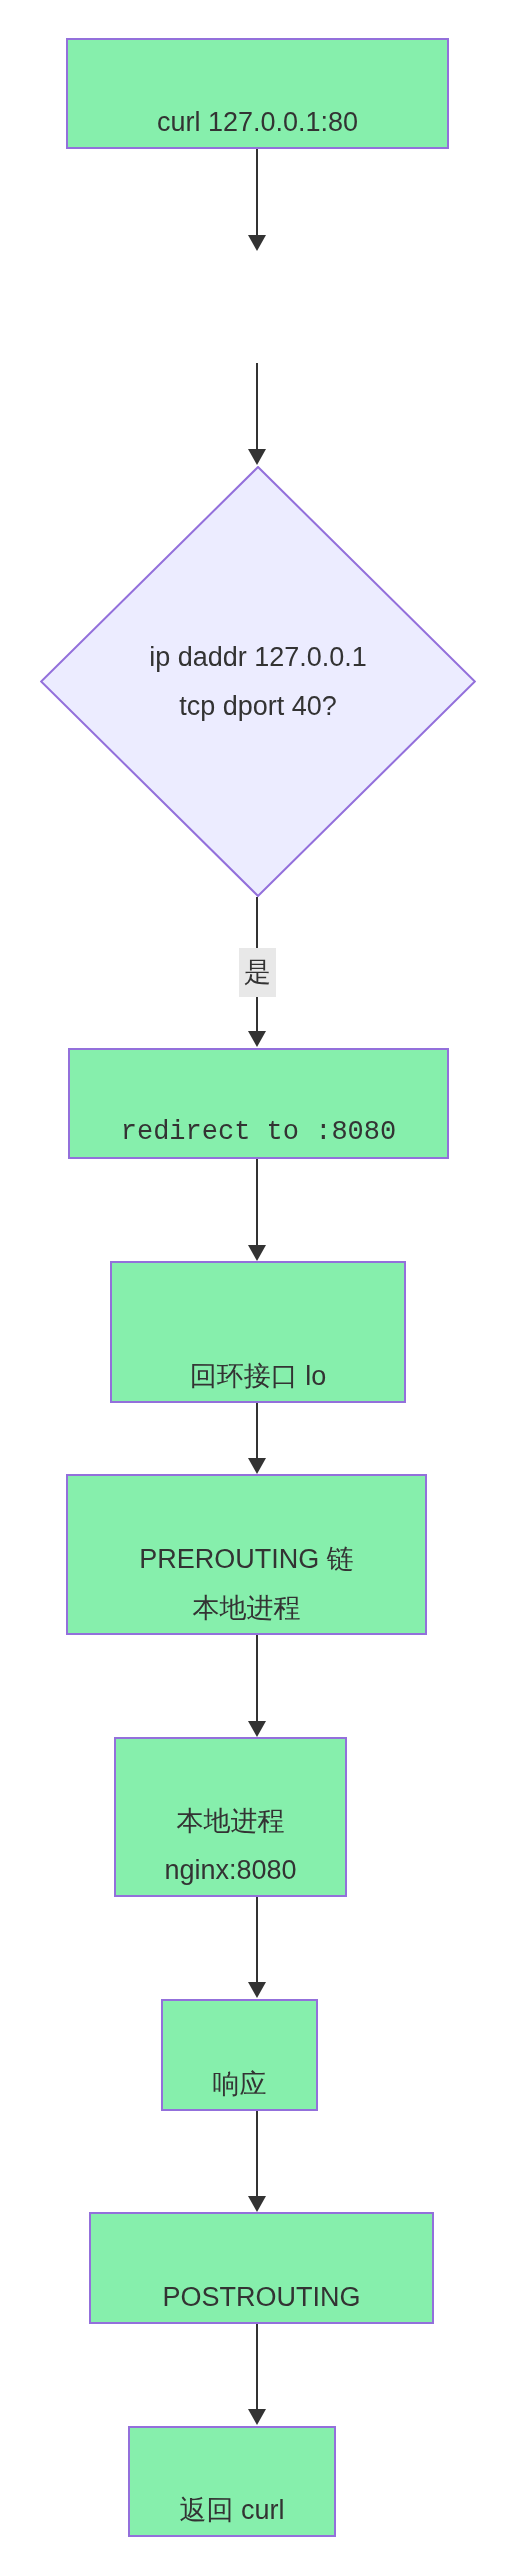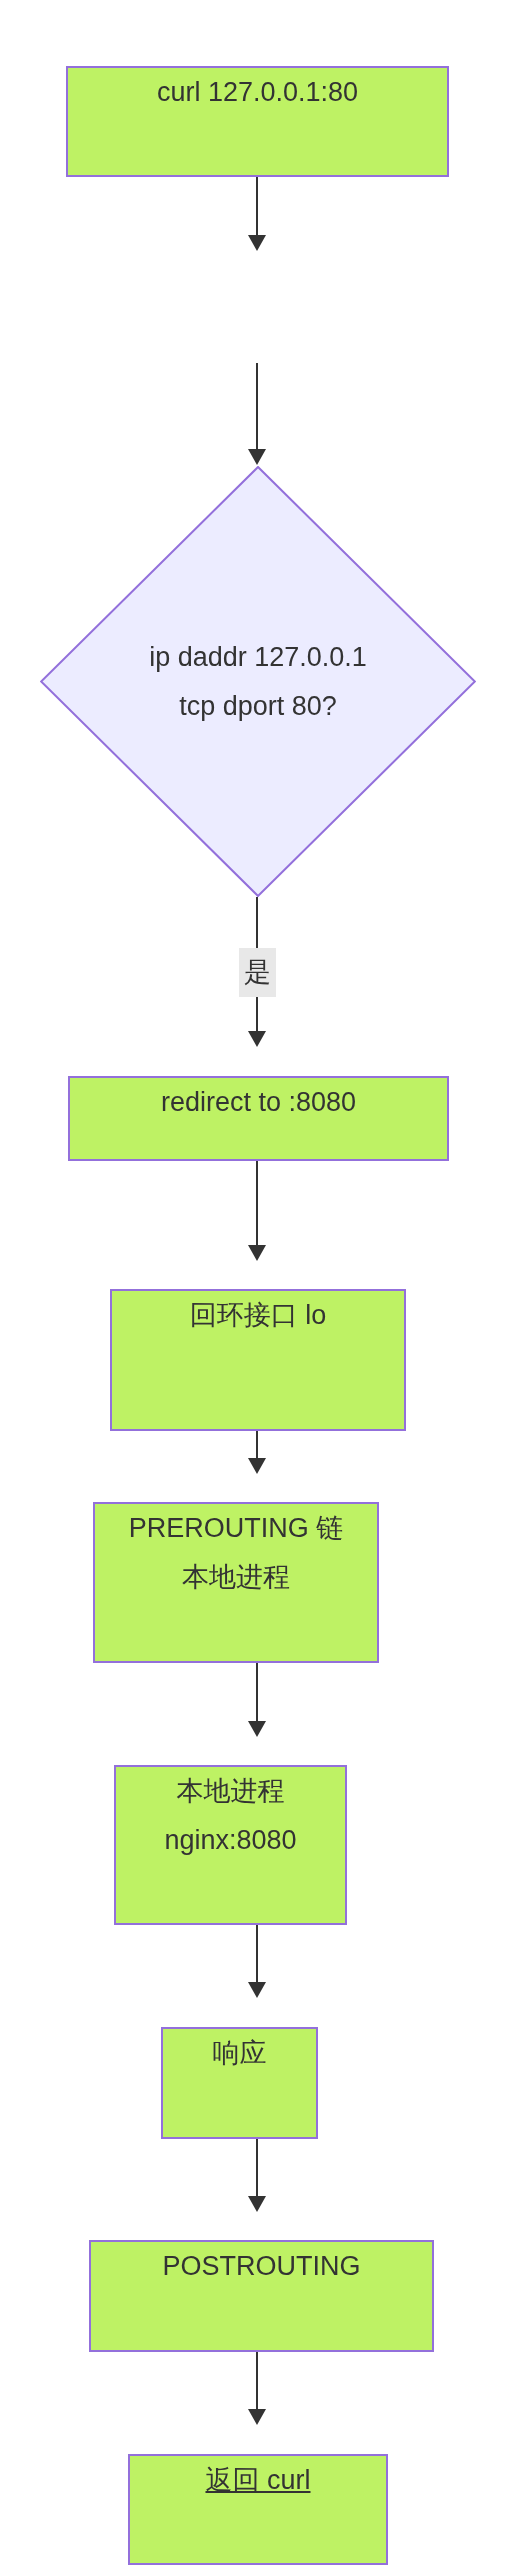--- a/index.html
+++ b/index.html
@@ -8,46 +8,45 @@
     width: 510px;
     height: 2576px;
     background: #ffffff;
     font-family: "Liberation Sans", "DejaVu Sans", sans-serif;
     color: #333333;
     overflow: hidden;
   }
   .node {
     position: absolute;
     box-sizing: border-box;
-    background: #bef264;
+    background: #86efac;
     border: 2px solid #9370DB;
     display: flex;
     flex-direction: column;
     align-items: center;
-    justify-content: flex-start;
+    justify-content: flex-end;
     z-index: 2;
     text-align: center;
-    margin-top: 28px;
   }
   .node-line {
     font-size: 27px;
     line-height: 49px;
     white-space: nowrap;
     color: #333333;
   }
   
   .n-curl        { left: 66px;  top: 38px;   width: 383px; height: 111px; }
   .n-output      { left: 112px; top: 251px;  width: 291px; height: 112px; }
-  .n-redirect    { left: 68px;  top: 1048px; width: 381px; height: 85px; }
+  .n-redirect    { left: 68px;  top: 1048px; width: 381px; height: 111px; font-family: Liberation Mono, monospace; }
   .n-loopback    { left: 110px; top: 1261px; width: 296px; height: 142px; }
-  .n-prerouting  { left: 93px; top: 1474px; width: 286px; height: 161px; }
+  .n-prerouting  { left: 66px; top: 1474px; width: 361px; height: 161px; }
   .n-local       { left: 114px; top: 1737px; width: 233px; height: 160px; }
   .n-response    { left: 161px; top: 1999px; width: 157px; height: 112px; }
   .n-postrouting { left: 89px; top: 2212px; width: 345px; height: 112px; }
-  .n-return      { left: 128px; top: 2426px; width: 260px; height: 111px; text-decoration: underline; }
+  .n-return      { left: 128px; top: 2426px; width: 208px; height: 111px; }
   
   .diamond-svg {
     position: absolute;
     left: 40px; top: 466px;
     width: 436px; height: 431px;
     z-index: 2;
   }
   .diamond-label {
     position: absolute;
     left: 40px; top: 466px;
@@ -140,21 +139,21 @@
   <div class="node n-curl">
     <span class="node-line">curl 127.0.0.1:80</span>
   </div>
 
 
   <svg class="diamond-svg" viewBox="0 0 638 631" xmlns="http://www.w3.org/2000/svg">
     <polygon points="319,1.5 636.5,315.5 319,629.5 1.5,315.5" fill="#ECECFF" stroke="#9370DB" stroke-width="3"></polygon>
   </svg>
   <div class="diamond-label">
     <span class="node-line">ip daddr 127.0.0.1</span>
-    <span class="node-line">tcp dport 80?</span>
+    <span class="node-line">tcp dport 40?</span>
   </div>
 
   <div class="node n-redirect">
     <span class="node-line">redirect to :8080</span>
   </div>
 
   <div class="node n-loopback">
     <span class="node-line">回环接口 lo</span>
   </div>
 

